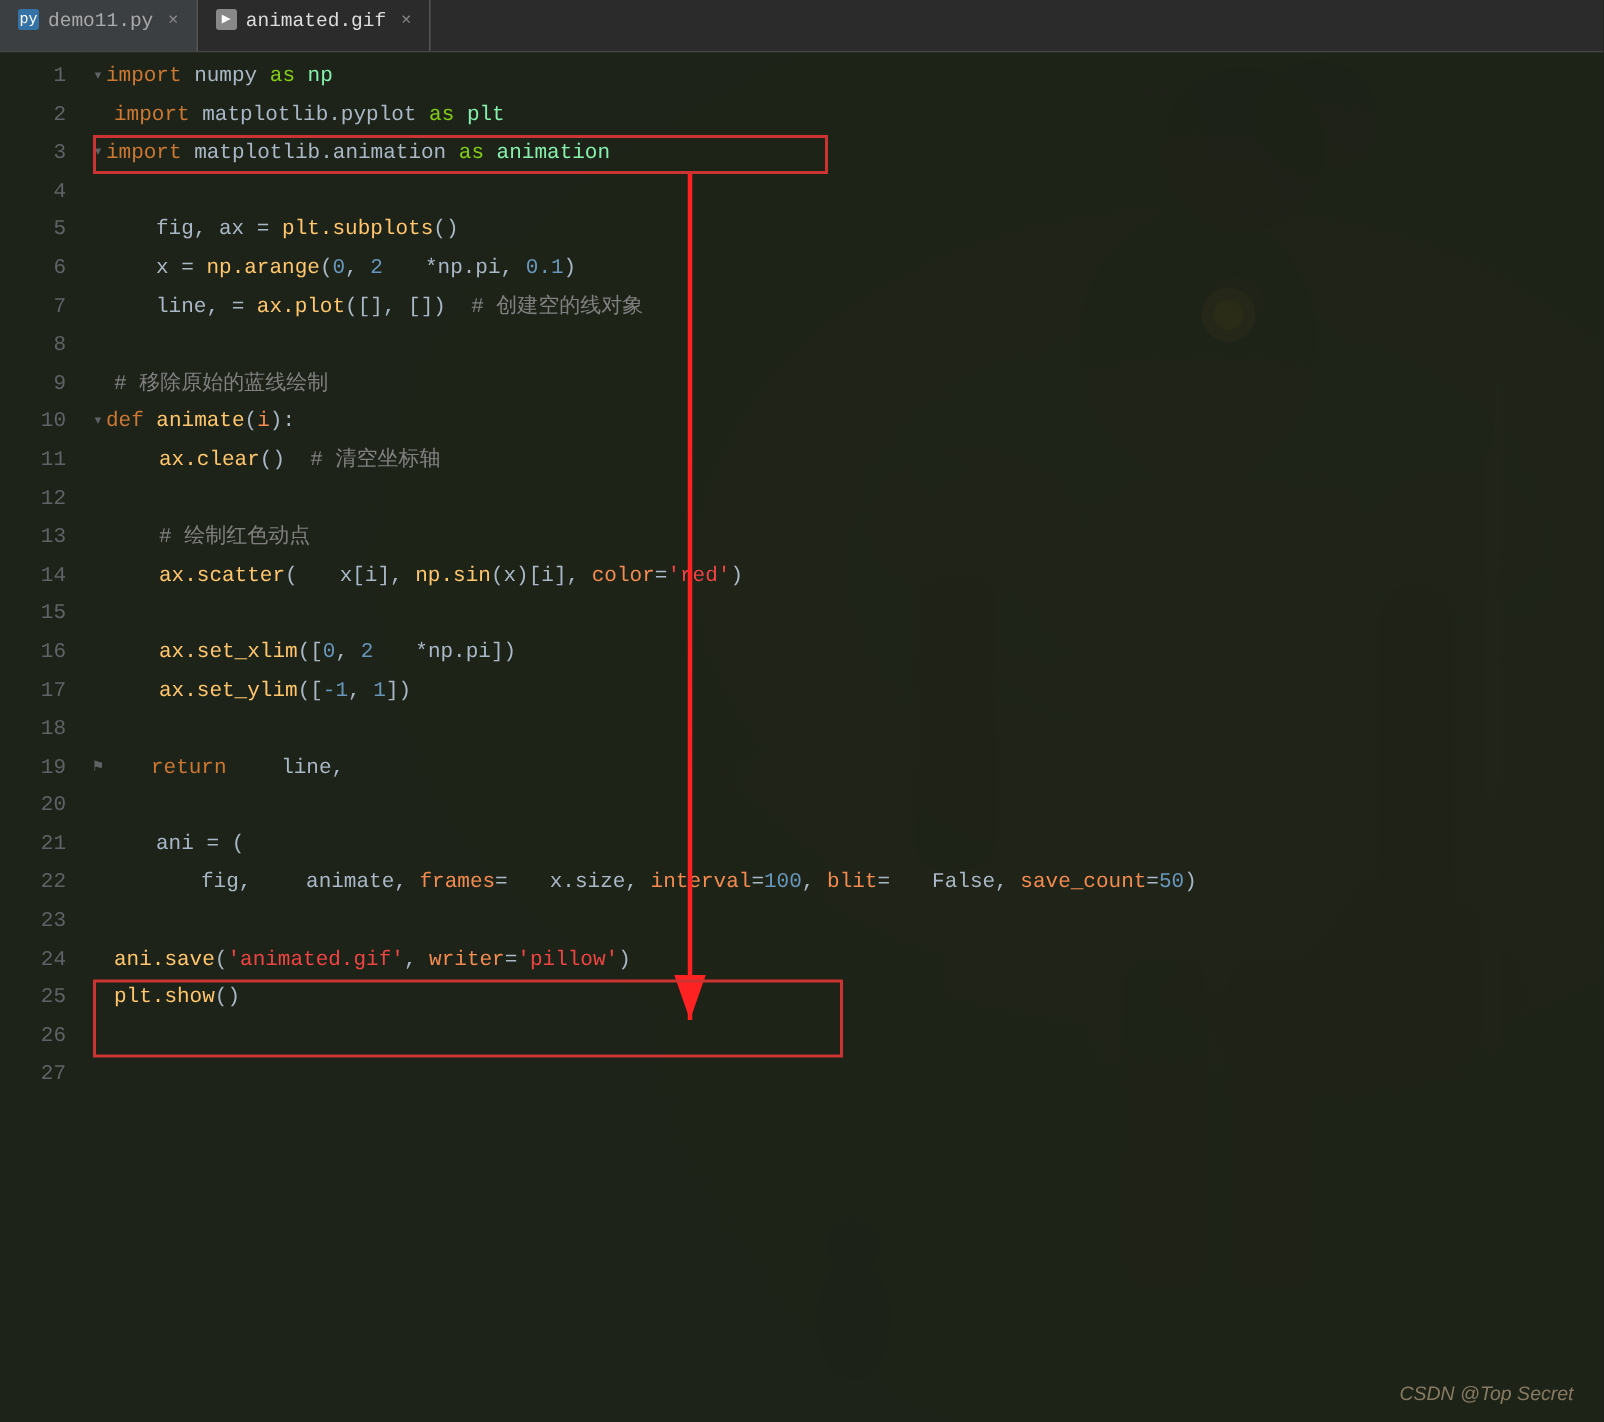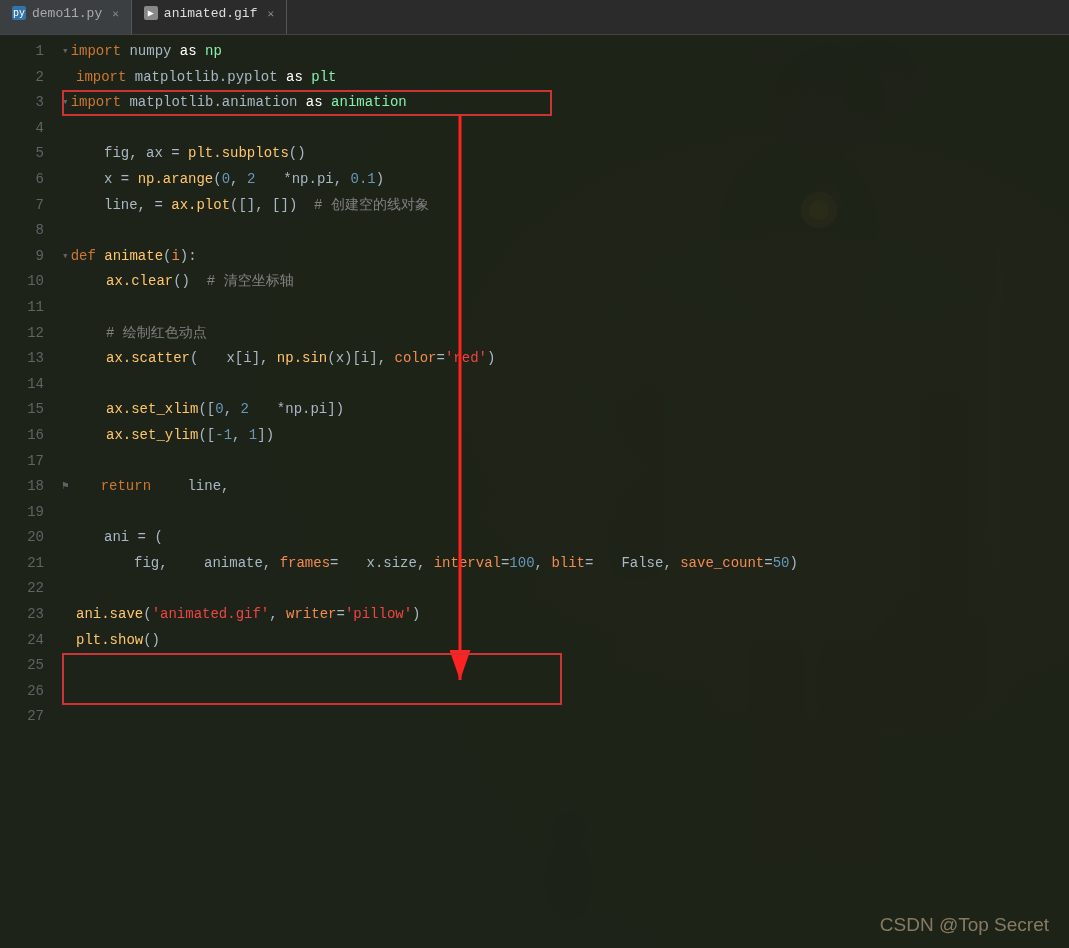--- a/index.html
+++ b/index.html
@@ -135,21 +135,21 @@
 
     .code-line {
       display: flex;
       align-items: center;
       height: 25.6px;
       white-space: pre;
       position: relative;
     }
     .imp { color: #cc7832; } 
     .mod { color: #a9b7c6; } 
-    .as-kw { color: #ffffff; }
+    .as-kw { color: #84cc16; }
     .alias { color: #86efac; }
     .func { color: #ffc66d; } 
     .func2 { color: #ffc66d; }
     .paren { color: #a9b7c6; }
     .num { color: #6897bb; } 
     .str { color: #ef4444; } 
     .comment { color: #808080; }
     .var { color: #a9b7c6; margin-left: 28px; }
     .param { color: #f28b50; } 
     .eq { color: #a9b7c6; }
@@ -197,23 +197,24 @@
       pointer-events: none;
       z-index: 5;
     }
 
     
     .watermark {
       position: absolute;
       bottom: 12px;
       right: 20px;
       color: rgba(180, 160, 130, 0.7);
-      font-size: 19px;
+      font-size: 13px;
       font-family: Arial, sans-serif;
       z-index: 20;
+      font-style: italic;
     }
   </style>
 </head>
 <body>
 
 <div class="bg-overlay"></div>
 <svg class="mecha-bg" viewBox="0 0 580 948" xmlns="http://www.w3.org/2000/svg">
 
   <defs>
     <radialGradient id="glow1" cx="60%" cy="35%" r="30%">
@@ -304,20 +305,21 @@
     <div class="code-lines">
 
     <div class="code-line"><span class="fold-icon">▾</span><span class="imp">import </span><span class="mod">numpy</span><span class="as-kw"> as </span><span class="alias">np</span></div>
         <div class="code-line"><span style="display: inline-block; width: 14px;"></span><span class="imp">import </span><span class="mod">matplotlib.pyplot</span><span class="as-kw"> as </span><span class="alias">plt</span></div>
         <div class="code-line"><span class="fold-icon">▾</span><span class="imp">import </span><span class="mod">matplotlib.animation</span><span class="as-kw"> as </span><span class="alias">animation</span></div>
         <div class="code-line"><span style="display: inline-block; width: 14px;"></span></div>
         <div class="code-line"><span style="display: inline-block; width: 14px;"></span><span class="var">fig, ax </span><span class="eq">= </span><span class="func">plt.subplots</span><span class="paren">()</span></div>
         <div class="code-line"><span style="display: inline-block; width: 14px;"></span><span class="var">x </span><span class="eq">= </span><span class="func">np.arange</span><span class="paren">(</span><span class="num">0</span><span class="comma">, </span><span class="num">2</span><span class="var">*np.pi</span><span class="comma">, </span><span class="num">0.1</span><span class="paren">)</span></div>
         <div class="code-line"><span style="display: inline-block; width: 14px;"></span><span class="var">line, </span><span class="eq">= </span><span class="func">ax.plot</span><span class="paren">([]</span><span class="comma">, </span><span class="paren">[])</span><span class="comment">  # 创建空的线对象</span></div>
         <div class="code-line"><span style="display: inline-block; width: 14px;"></span></div>
+        <div class="code-line"><span style="display: inline-block; width: 14px;"></span><span class="comment"># 移除原始的蓝线绘制</span></div>
         <div class="code-line"><span class="fold-icon">▾</span><span class="def-kw">def </span><span class="func2">animate</span><span class="paren">(</span><span class="param">i</span><span class="paren">):</span></div>
         <div class="code-line"><span style="display: inline-block; width: 14px;"></span><span class="indent">    </span><span class="func">ax.clear</span><span class="paren">()</span><span class="comment">  # 清空坐标轴</span></div>
         <div class="code-line"><span style="display: inline-block; width: 14px;"></span></div>
         <div class="code-line"><span style="display: inline-block; width: 14px;"></span><span class="indent">    </span><span class="comment"># 绘制红色动点</span></div>
         <div class="code-line"><span style="display: inline-block; width: 14px;"></span><span class="indent">    </span><span class="func">ax.scatter</span><span class="paren">(</span><span class="var">x[i]</span><span class="comma">, </span><span class="func">np.sin</span><span class="paren">(x)[i]</span><span class="comma">, </span><span class="param">color</span><span class="eq">=</span><span class="str">'red'</span><span class="paren">)</span></div>
         <div class="code-line"><span style="display: inline-block; width: 14px;"></span></div>
         <div class="code-line"><span style="display: inline-block; width: 14px;"></span><span class="indent">    </span><span class="func">ax.set_xlim</span><span class="paren">([</span><span class="num">0</span><span class="comma">, </span><span class="num">2</span><span class="var">*np.pi</span><span class="paren">])</span></div>
         <div class="code-line"><span style="display: inline-block; width: 14px;"></span><span class="indent">    </span><span class="func">ax.set_ylim</span><span class="paren">([</span><span class="num">-1</span><span class="comma">, </span><span class="num">1</span><span class="paren">])</span></div>
         <div class="code-line"><span style="display: inline-block; width: 14px;"></span></div>
         <div class="code-line"><span class="fold-icon">⚑</span><span class="indent">    </span><span class="ret-kw">return </span><span class="var">line,</span></div>

